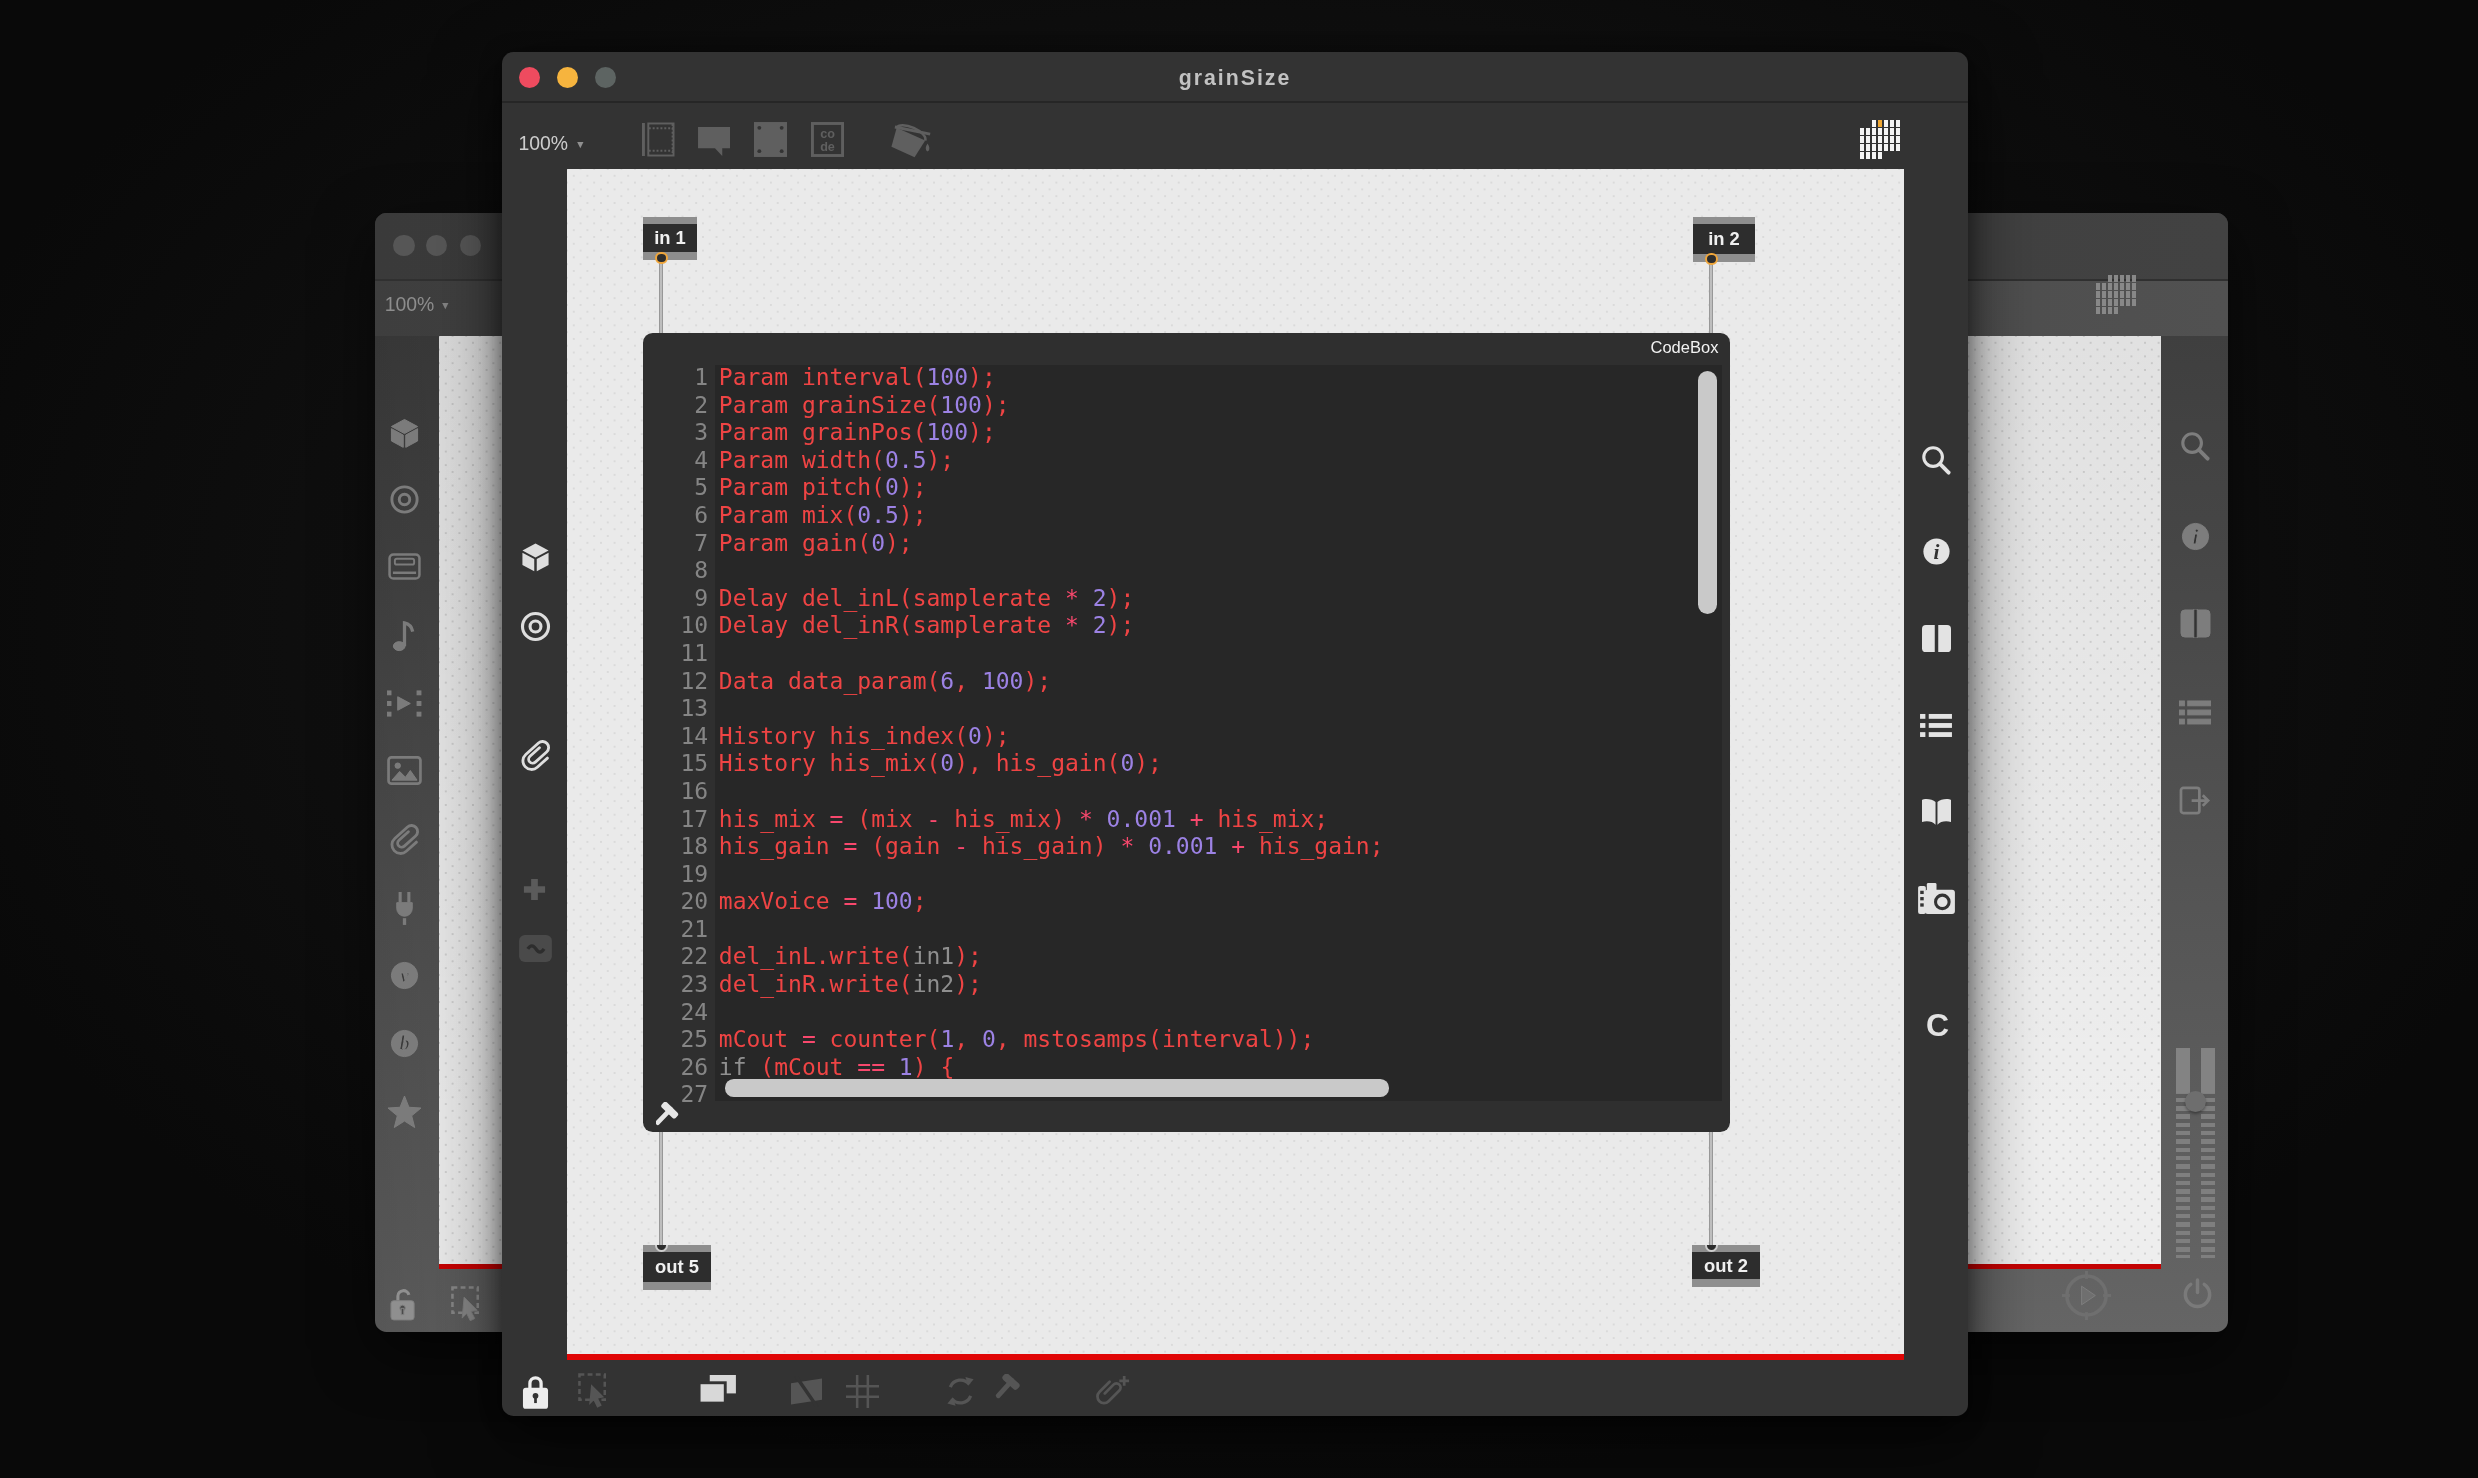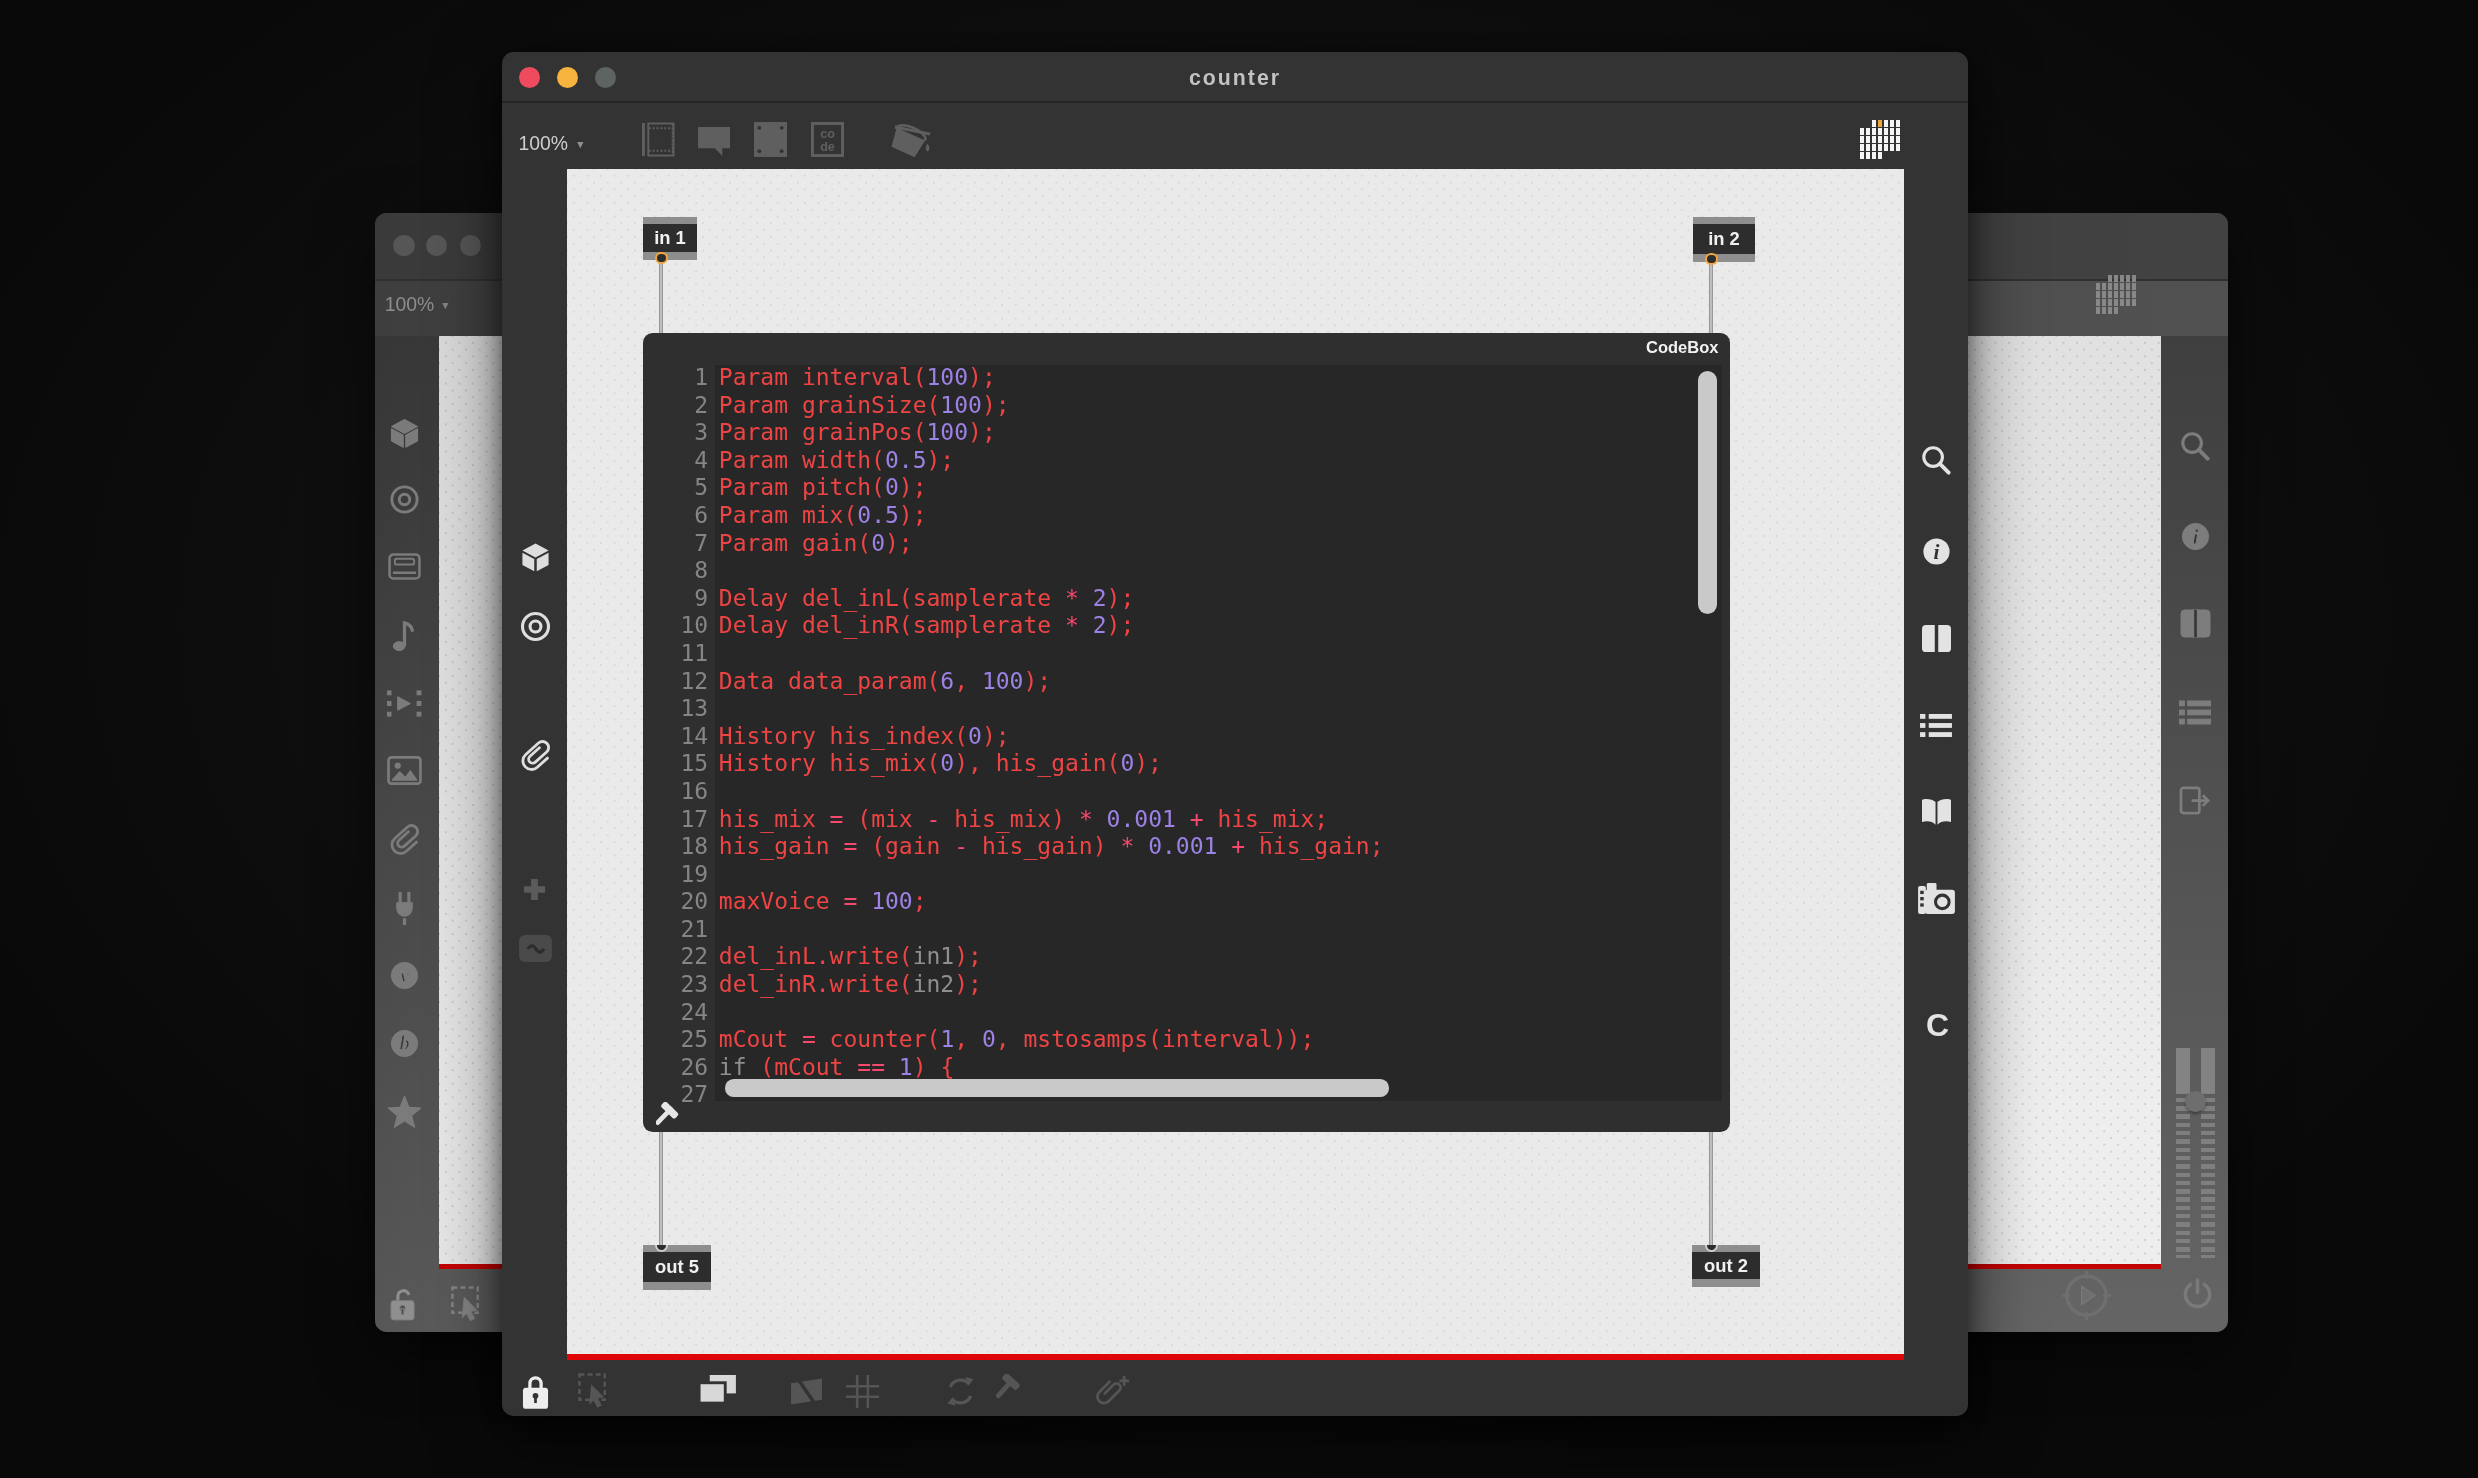--- a/index.html
+++ b/index.html
@@ -66,21 +66,21 @@
   align-items:center;justify-content:center;font-size:18.4px;font-weight:700;color:#f0f0f0;}
 .outlet{position:absolute;width:12.6px;height:12.6px;border-radius:50%;
   background:#2d2d2d;border:2.7px solid #f0a63a;}
 .inlet{position:absolute;width:13.6px;height:7.3px;border-radius:0 0 8.7px 8.7px;
   background:#2d2d2d;border:2.4px solid #cdcdcd;border-top:none;}
 .cord{position:absolute;width:3.9px;
   background:linear-gradient(90deg,#858585,#c9c9c9 45%,#c9c9c9 55%,#858585);}
 
 
 #cb{position:absolute;left:76px;top:164px;width:1087px;height:799px;background:#2f2f2f;border-radius:9.7px;}
-#cb .head{position:absolute;top:4.9px;right:11.6px;font-size:16.5px;font-weight:700;color:#f2f2f2;}
+#cb .head{position:absolute;top:4.9px;right:11.6px;font-size:16.5px;font-weight:400;color:#f2f2f2;}
 #cb .codebg{position:absolute;left:72px;top:32px;width:1007px;height:736px;background:#272727;}
 #cb .lines{position:absolute;left:0;top:31px;width:1079px;
   font-family:"DejaVu Sans Mono",monospace;font-size:23px;line-height:27.6px;white-space:pre;}
 #cb .cl{display:flex;height:27.6px;}
 #cb .ln{display:inline-block;width:69px;padding-right:3.9px;text-align:right;color:#858585;flex:none;}
 #cb .ct{padding-left:6.8px;}
 .tk-p{color:#ef4444}.tk-n{color:#9c82e4}.tk-o{color:#f8486d}.tk-d{color:#8f8f8f}
 #cb .vscroll{position:absolute;left:1055px;top:38px;width:19.4px;height:243px;border-radius:9.7px;background:#c9c9c9;}
 #cb .hscroll{position:absolute;left:82px;top:746px;width:664px;height:17.5px;border-radius:8.7px;background:#c9c9c9;}
 
@@ -324,21 +324,21 @@
         </svg>
       </div>
     </div>
 </div>
 
 <div id="fw" class="abs">
   <div class="titlebar abs">
     <div class="tl red"></div>
     <div class="tl yellow"></div>
     <div class="tl gray"></div>
-    <div class="title">counter</div>
+    <div class="title">grainSize</div>
   </div>
   <div class="divider abs"></div>
   <div class="toolbar abs">
     <div class="zoom"><span>100%</span><span class="caret">▼</span></div>
   </div>
   <div id="fw-toolbar-icons">
       <div class="ic" style="left: 140px; top: 70px;">
         <svg width="33" height="35" viewBox="0 0 34 36">
           <rect x="0" y="1" width="3" height="34" fill="#5f5f5f"></rect>
           <g fill="none" stroke="#5f5f5f" stroke-width="2">

